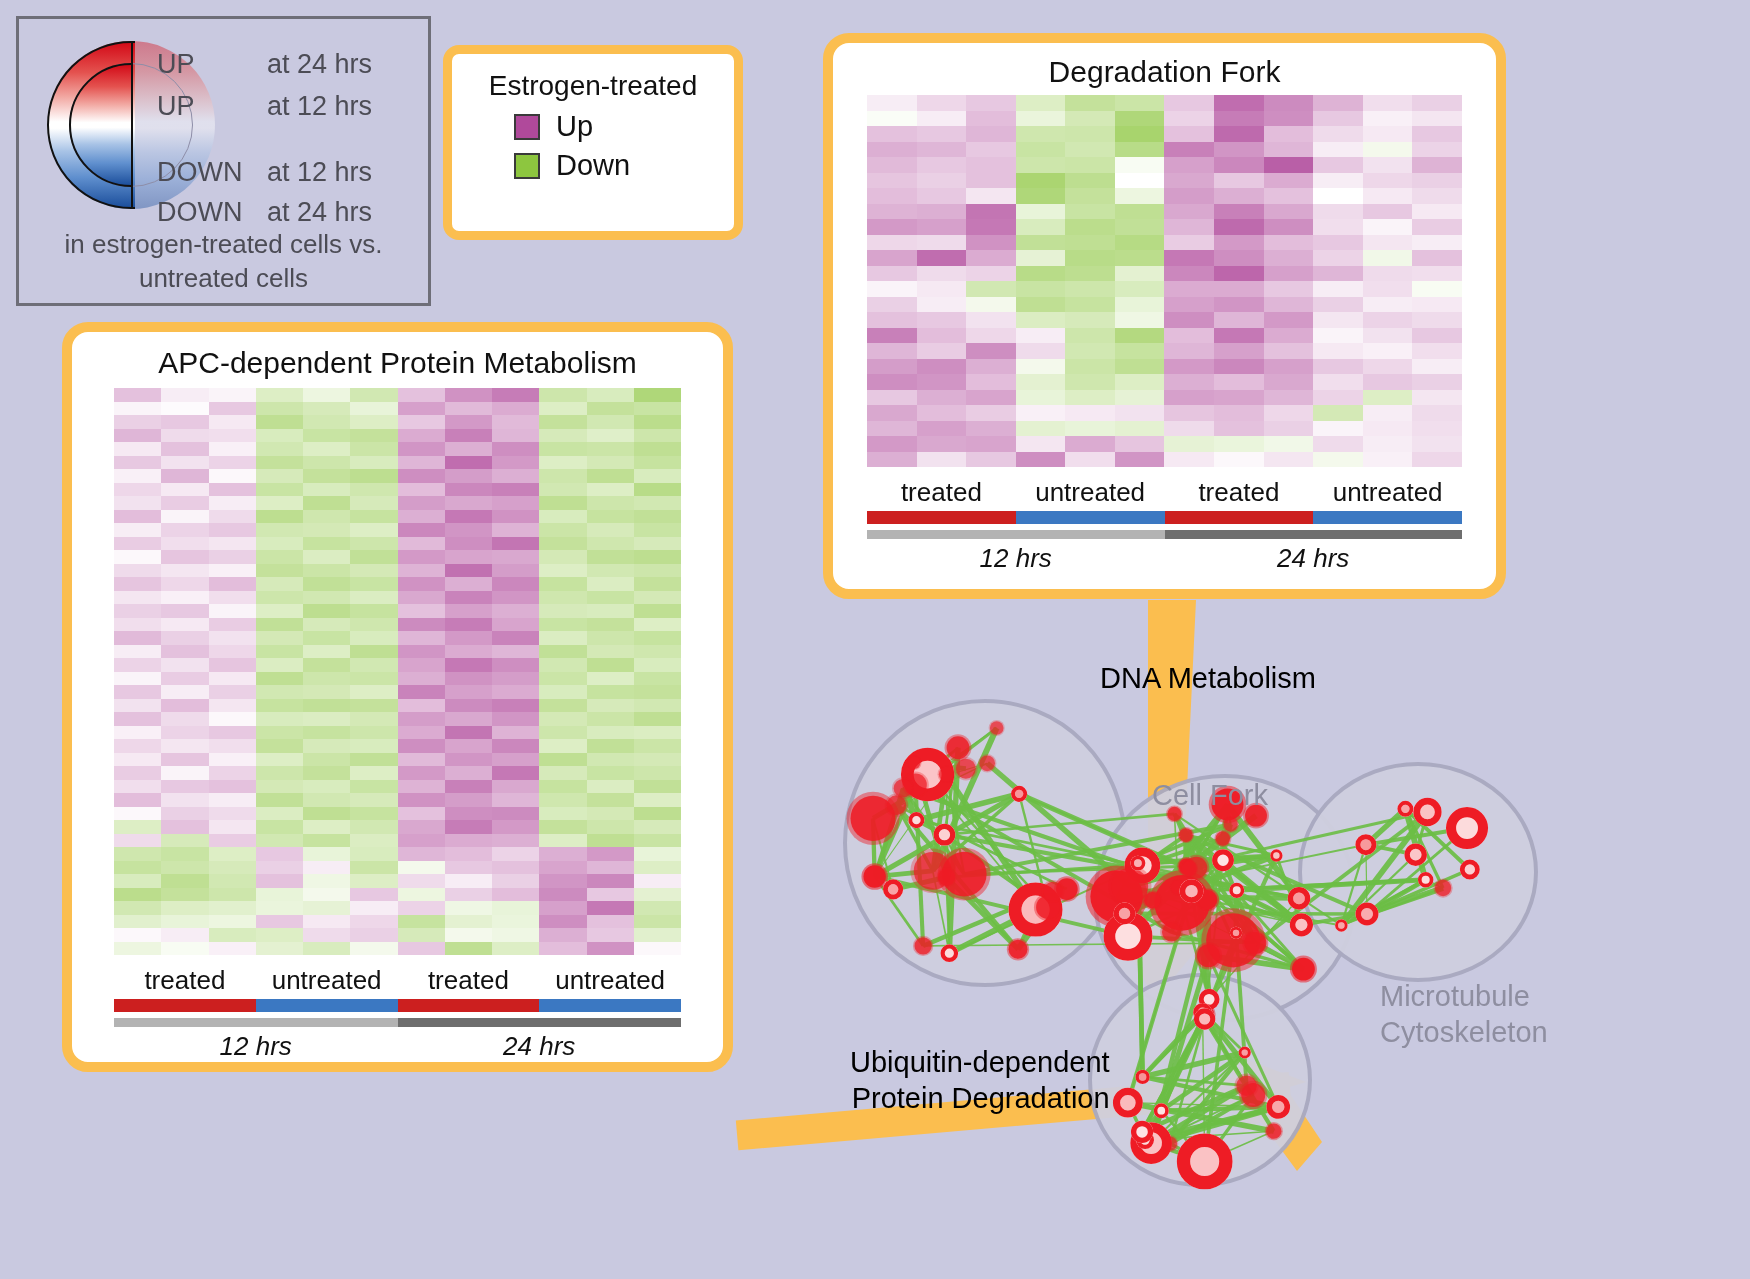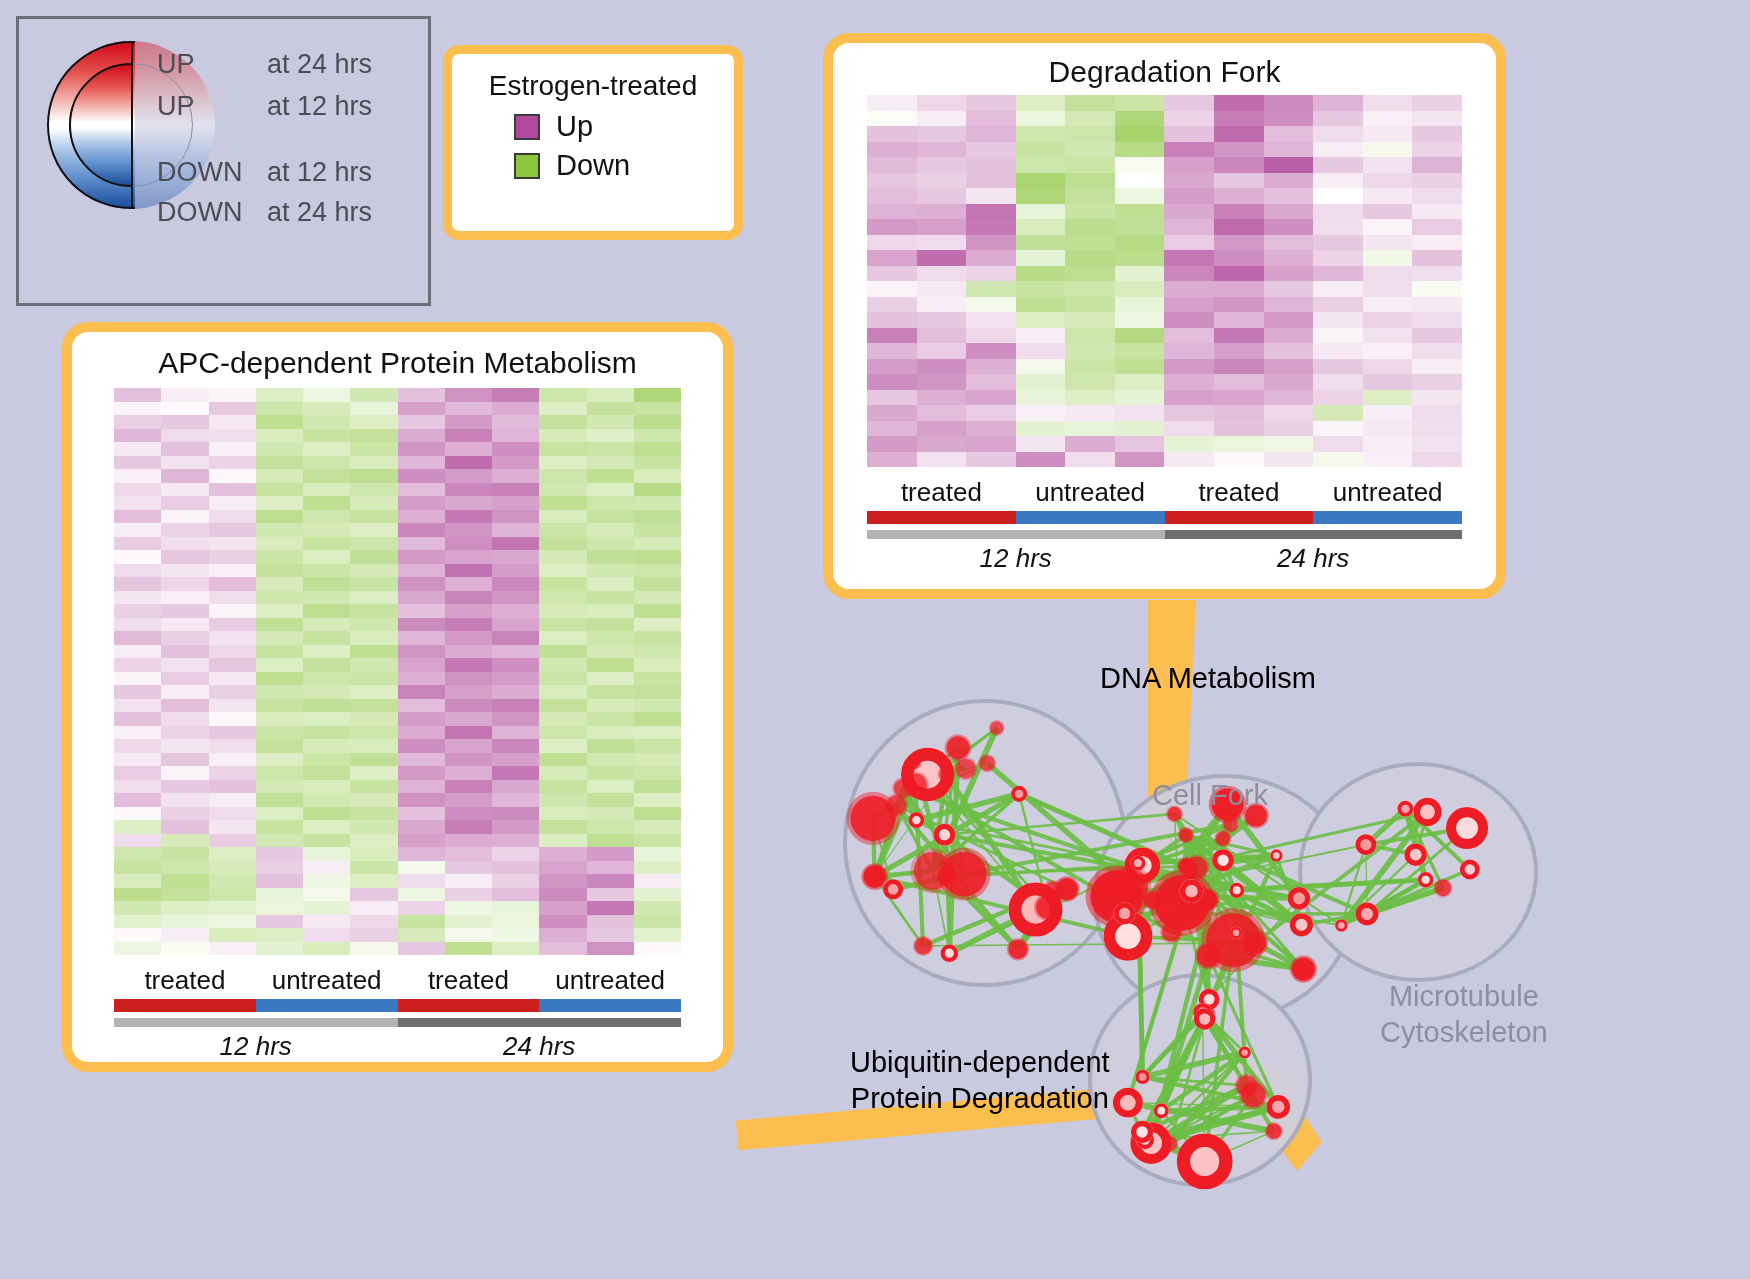--- a/index.html
+++ b/index.html
@@ -118,20 +118,22 @@
   <div class="cl-row" style="left:138px;top:72px;">
     <span class="k" style="width:110px;">UP</span><span class="t">at 12 hrs</span>
   </div>
   <div class="cl-row" style="left:138px;top:138px;">
     <span class="k" style="width:110px;">DOWN</span><span class="t">at 12 hrs</span>
   </div>
   <div class="cl-row" style="left:138px;top:178px;">
     <span class="k" style="width:110px;">DOWN</span><span class="t">at 24 hrs</span>
   </div>
 
+  <div id="cl-sub">in estrogen-treated cells
+vs. untreated cells</div>
 </div>
 
 <div class="abs" id="estrogen-key">
   <div class="hdr">
     <div>Estrogen-treated</div>
   </div>
   <div class="krow">
     <span class="swatch" id="sw-up" style="background: rgb(176, 73, 155);"></span>
     <span>Up</span>
   </div>
@@ -1417,17 +1419,17 @@
       <circle cx="503.7775524536013" cy="531.1409516600271" r="7.726058535743505" fill="#ee1c25" opacity="0.78"></circle>
       <circle cx="483.24890060131673" cy="494.90873055193885" r="14.154307501483707" fill="#ee1c25" opacity="0.37"></circle>
       <circle cx="483.24890060131673" cy="494.90873055193885" r="11.995175848715007" fill="#ee1c25" opacity="0.79"></circle>
       <circle cx="434.6533563467721" cy="419.0443337017712" r="10.691074732225388" fill="#ffffff"></circle>
       <circle cx="434.6533563467721" cy="419.0443337017712" r="8.125216796491294" fill="none" stroke="#ee1c25" stroke-width="5.131715871468186"></circle>
       <circle cx="434.6533563467721" cy="419.0443337017712" r="5.559358860757202" fill="#ee1c25" opacity="0.31"></circle>
     </svg>
 
   <div class="net-label" style="left:330px;top:60px;">DNA Metabolism</div>
   <div class="net-label" style="left:382px;top:177px;color:#8e8ea0;">Cell Fork</div>
-  <div class="net-label" style="left:610px;top:378px;color:#8e8ea0;text-align:center;">Microtubule
+  <div class="net-label" style="left:610px;top:378px;color:#8e8ea0;text-align:left;">Microtubule
 Cytoskeleton</div>
-  <div class="net-label" style="left:80px;top:444px;text-align:center;">Ubiquitin-dependent
+  <div class="net-label" style="left:80px;top:444px;text-align:right;">Ubiquitin-dependent
 Protein Degradation</div>
 </div>
 
 </body></html>

